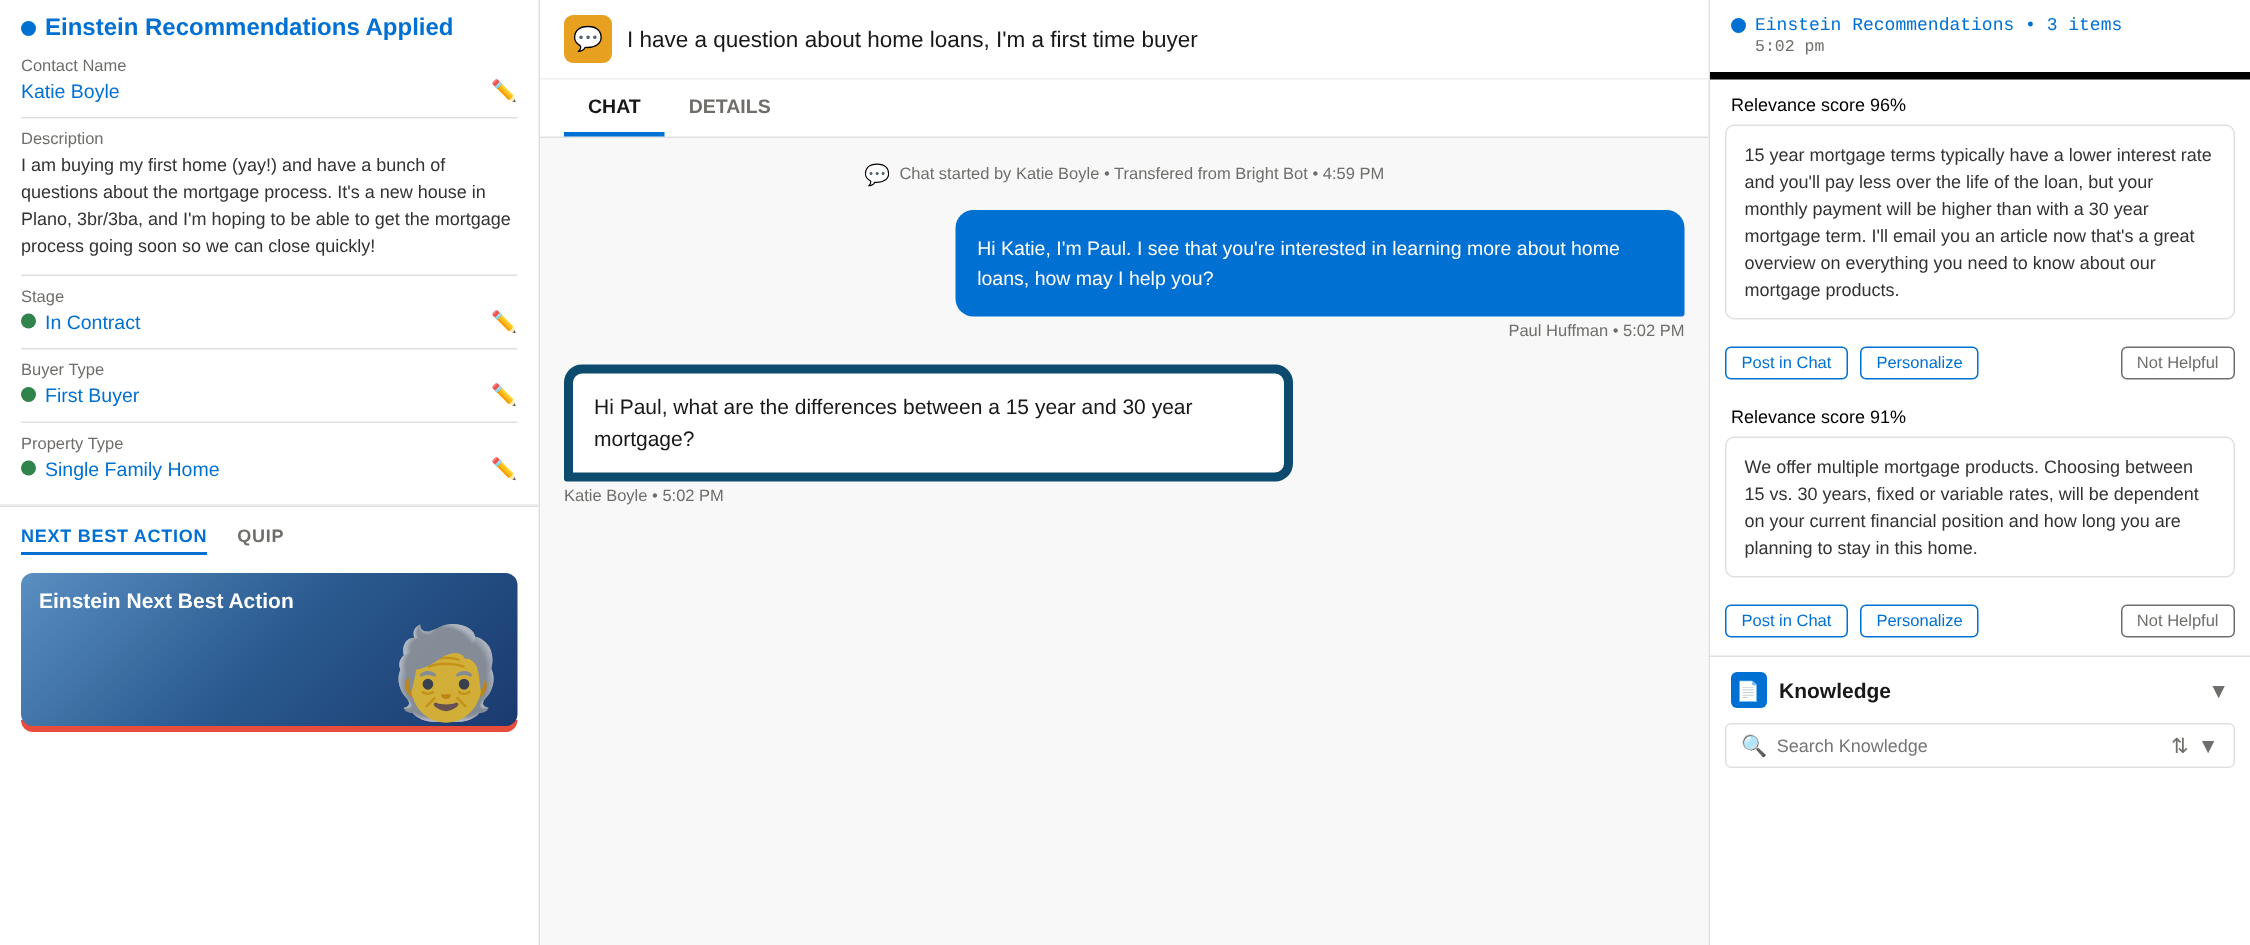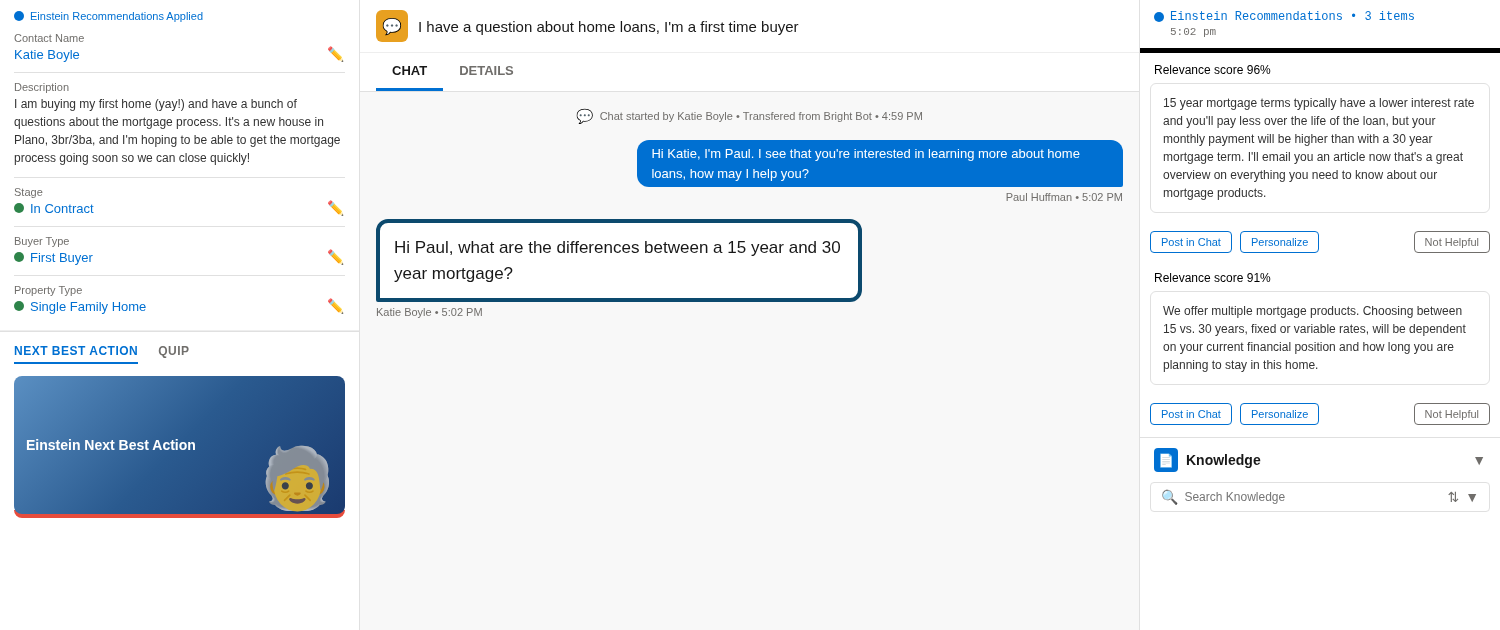--- a/index.html
+++ b/index.html
@@ -1,56 +1,56 @@
 <!DOCTYPE html>
 <html><head>
   <meta charset="utf-8">
   <style>
     * { box-sizing: border-box; margin: 0; padding: 0; }
     body { font-family: -apple-system, BlinkMacSystemFont, 'Segoe UI', sans-serif; font-size: 13px; background: #f3f3f3; display: flex; width: 1500px; height: 630px; overflow: hidden; }
 
     
     .left-panel { width: 360px; min-width: 360px; background: #fff; border-right: 1px solid #e0e0e0; display: flex; flex-direction: column; overflow-y: auto; }
     .left-panel-top { padding: 10px 14px 6px; border-bottom: 1px solid #eee; }
-    .einstein-rec { display: flex; align-items: center; gap: 6px; color: #0070d2; font-size: 11px; font-weight: 400; margin-bottom: 10px; }
+    .einstein-rec { display: flex; align-items: center; gap: 6px; color: #0070d2; font-size: 16px; font-weight: 700; margin-bottom: 10px; }
     .einstein-rec::before { content: ''; width: 10px; height: 10px; border-radius: 50%; background: #0070d2; flex-shrink: 0; }
     .field-row { margin-bottom: 10px; }
     .field-label { font-size: 11px; color: #706e6b; margin-bottom: 2px; }
     .field-value { color: #0070d2; font-size: 13px; display: flex; align-items: center; justify-content: space-between; }
     .field-value .edit-icon { color: #706e6b; font-size: 14px; cursor: pointer; }
     .description-text { font-size: 12px; color: #333; line-height: 1.5; }
     .divider { border: none; border-top: 1px solid #e0e0e0; margin: 8px 0; }
     .dot-field { display: flex; align-items: center; gap: 6px; }
     .dot { width: 10px; height: 10px; border-radius: 50%; background: #2e844a; flex-shrink: 0; }
 
     
     .nba-section { border-top: 1px solid #e0e0e0; padding: 12px 14px 0; flex: 1; }
     .nba-tabs { display: flex; gap: 20px; margin-bottom: 12px; }
     .nba-tab { font-size: 12px; font-weight: 700; color: #706e6b; cursor: pointer; padding-bottom: 4px; letter-spacing: 0.5px; }
     .nba-tab.active { color: #0070d2; border-bottom: 2px solid #0070d2; }
-    .nba-card { background: linear-gradient(135deg, #5a8fc2 0%, #2a5a8f 50%, #1a3a6f 100%); border-radius: 8px; height: 138px; position: relative; overflow: hidden; display: flex; align-items: center; }
+    .nba-card { background: linear-gradient(135deg, #5a8fc2 0%, #2a5a8f 50%, #1a3a6f 100%); border-radius: 8px; height: 102px; position: relative; overflow: hidden; display: flex; align-items: flex-start; }
     .nba-card-label { color: #fff; font-size: 14px; font-weight: 700; padding: 10px 12px; z-index: 2; position: relative; }
     .nba-card-figure { position: absolute; right: 10px; bottom: 0; font-size: 60px; opacity: 0.8; }
     .nba-red-bar { height: 8px; background: #e74c3c; border-radius: 0 0 8px 8px; margin-top: -4px; }
 
     
     .center-panel { flex: 1; display: flex; flex-direction: column; background: #fff; border-right: 1px solid #e0e0e0; overflow: hidden; }
     .chat-header { padding: 10px 16px; display: flex; align-items: center; gap: 10px; border-bottom: 1px solid #eee; background: #fff; }
     .chat-icon { width: 32px; height: 32px; background: #e8a020; border-radius: 6px; display: flex; align-items: center; justify-content: center; color: #fff; font-size: 16px; flex-shrink: 0; }
     .chat-title { font-size: 15px; font-weight: 400; color: #181818; }
     .chat-tabs { display: flex; border-bottom: 1px solid #e0e0e0; padding: 0 16px; }
     .chat-tab { padding: 10px 16px; font-size: 13px; font-weight: 600; color: #706e6b; cursor: pointer; border-bottom: 3px solid transparent; }
     .chat-tab.active { color: #181818; border-bottom: 3px solid #0070d2; }
     .chat-body { flex: 1; overflow-y: auto; padding: 16px; background: #f8f8f8; display: flex; flex-direction: column; gap: 16px; }
     .chat-system-msg { text-align: center; font-size: 11px; color: #706e6b; display: flex; align-items: center; gap: 6px; justify-content: center; }
     .chat-system-icon { font-size: 14px; }
     .chat-bubble-right { align-self: flex-end; max-width: 65%; }
-    .chat-bubble-right .bubble { background: #0070d2; color: #fff; padding: 4px 14px; border-radius: 12px 12px 2px 12px; font-size: 13px; line-height: 1.5; }
+    .chat-bubble-right .bubble { background: #0070d2; color: #fff; padding: 16px 14px; border-radius: 12px 12px 2px 12px; font-size: 13px; line-height: 1.5; }
     .chat-bubble-left { align-self: flex-start; max-width: 65%; }
-    .chat-bubble-left .bubble { background: #fff; color: #181818; padding: 12px 14px; border-radius: 12px 12px 12px 2px; font-size: 17px; line-height: 1.5; border: 4px solid #0c4a6e; }
+    .chat-bubble-left .bubble { background: #fff; color: #181818; padding: 12px 14px; border-radius: 12px 12px 12px 2px; font-size: 14px; line-height: 1.5; border: 6px solid #0c4a6e; }
     .bubble-meta { font-size: 11px; color: #706e6b; margin-top: 4px; text-align: right; }
     .bubble-meta.left { text-align: left; }
 
     
     .right-panel { width: 360px; min-width: 360px; background: #fff; display: flex; flex-direction: column; overflow-y: auto; }
     .right-panel-top { padding: 10px 14px; border-bottom: 5px solid #000000; font-family: Liberation Mono, monospace; }
     .einstein-header { display: flex; align-items: center; gap: 6px; font-size: 12px; color: #0070d2; font-weight: 500; margin-bottom: 2px; }
     .einstein-dot { width: 10px; height: 10px; border-radius: 50%; background: #0070d2; }
     .time-stamp { font-size: 11px; color: #706e6b; margin-left: 16px; }
     .relevance-score { font-size: 12px; color: #000000; padding: 10px 14px 6px; font-weight: 500; }

